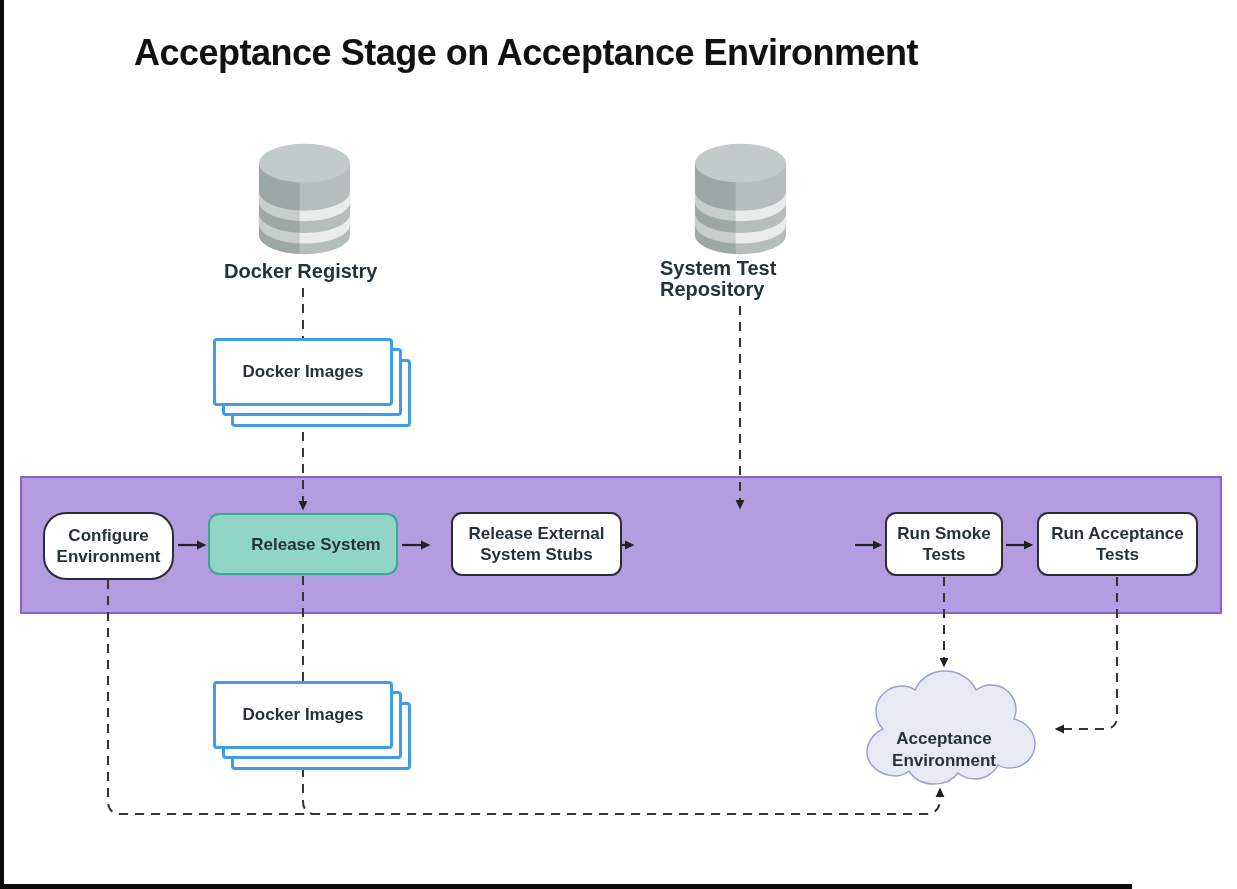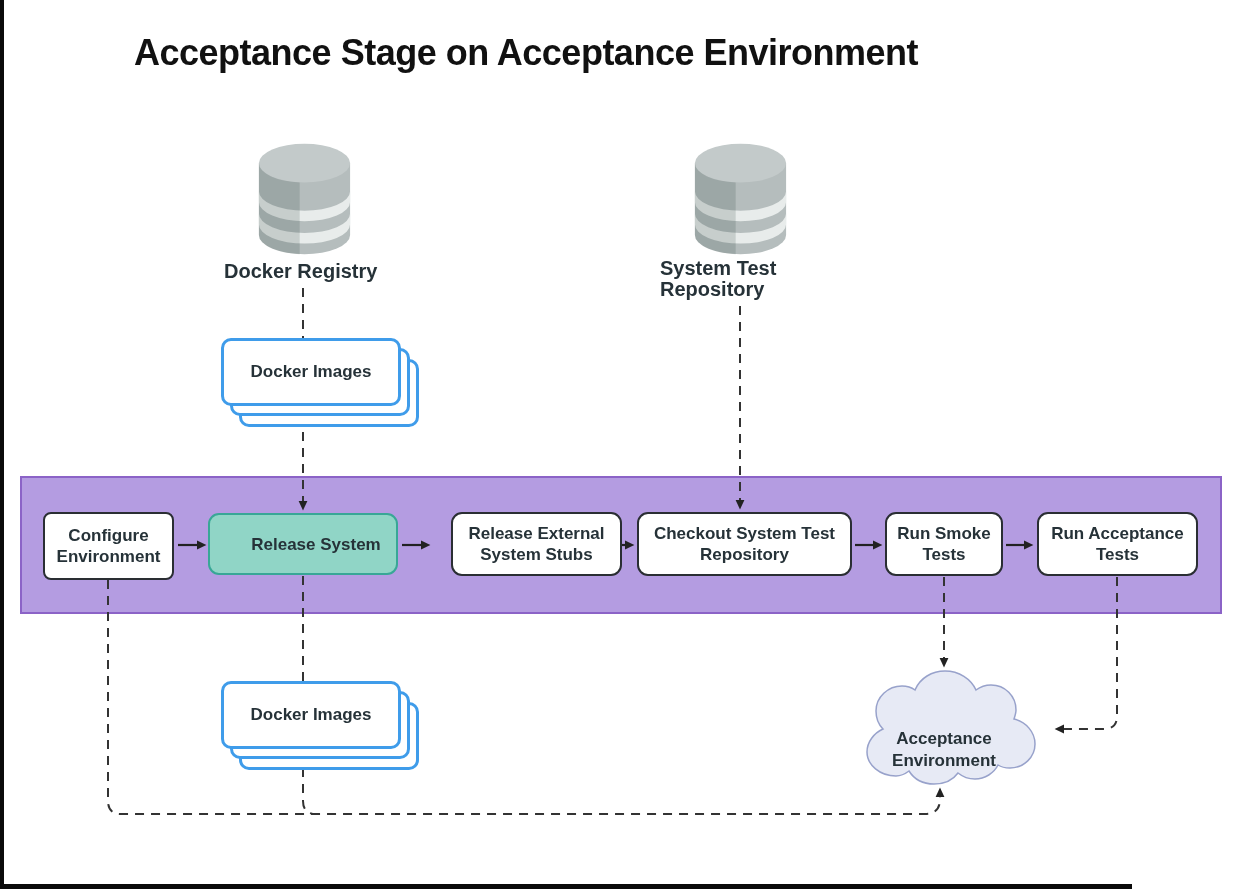--- a/index.html
+++ b/index.html
@@ -18,21 +18,21 @@
   .band{position:absolute;left:20px;top:476px;width:1202px;height:138px;
         background:var(--stage-band);border:2px solid var(--stage-band-border);box-sizing:border-box;z-index:1;}
   svg.connectors{position:absolute;left:0;top:0;width:1237px;height:889px;z-index:2;}
   .dashed{fill:none;stroke:var(--line);stroke-width:2;stroke-dasharray:9 7;}
   .solid-arrow{fill:none;stroke:#222;stroke-width:2.2;}
   .node{position:absolute;box-sizing:border-box;background:#fff;border:2.5px solid #2a2e33;
         border-radius:11px;display:flex;align-items:center;justify-content:center;text-align:center;
         font-size:17px;font-weight:600;line-height:21px;z-index:3;padding:4px 6px;}
   .node.teal{background:var(--highlight-fill);border-color:var(--highlight-border);padding-left:32px;}
   .stack-sheet{position:absolute;box-sizing:border-box;background:#fff;border:3px solid var(--artifact-border);
-        border-radius:10px;z-index:3;margin-left:8px;}
+        border-radius:4px;z-index:3;}
   .stack-front{display:flex;align-items:center;justify-content:center;text-align:center;
         font-size:17px;font-weight:600;}
   .cyl{position:absolute;z-index:3;}
   .cyl-label{position:absolute;font-size:20px;font-weight:600;line-height:21px;
         white-space:pre-line;z-index:3;}
   .cloud-svg{position:absolute;left:840px;top:670px;width:208px;height:118px;z-index:2;}
   .cloud-path{fill:var(--cloud-fill);stroke:var(--cloud-border);stroke-width:1.5;}
   .cloud-label{position:absolute;left:854px;top:728px;width:180px;text-align:center;
         font-size:17px;font-weight:600;line-height:22px;white-space:pre-line;z-index:3;}
   .cyl-body{fill:#b5bdbd;} .cyl-stripe{fill:#e8eceb;} .cyl-top{fill:#c3caca;} .cyl-shade{fill:rgba(35,58,52,0.17);}
@@ -92,31 +92,28 @@
   <div class="stack-sheet stack-front" style="left:213px;top:338px;width:180px;height:68px">
     <span>Docker Images</span>
   </div>
 
   <div class="stack-sheet" style="left:231px;top:702px;width:180px;height:68px"></div>
   <div class="stack-sheet" style="left:222px;top:691px;width:180px;height:68px"></div>
   <div class="stack-sheet stack-front" style="left:213px;top:681px;width:180px;height:68px">
     <span>Docker Images</span>
   </div>
 
-  <div class="node" style="left:43px;top:512px;width:131px;height:68px;border-radius:8px">
+  <div class="node" style="left:43px;top:512px;width:131px;height:68px;border-radius:23px">
     <span>Configure Environment</span>
   </div>
   <div class="node teal" style="left:208px;top:513px;width:190px;height:62px">
     <span>Release System</span>
   </div>
   <div class="node" style="left:451px;top:512px;width:171px;height:64px">
     <span>Release External System Stubs</span>
-  </div>
-  <div class="node" style="left:637px;top:512px;width:215px;height:64px">
-    <span>Checkout System Test Repository</span>
   </div>
   <div class="node" style="left:885px;top:512px;width:118px;height:64px">
     <span>Run Smoke Tests</span>
   </div>
   <div class="node" style="left:1037px;top:512px;width:161px;height:64px">
     <span>Run Acceptance Tests</span>
   </div>
 
   <svg class="cloud-svg" viewBox="0 0 208 118">
     <path class="cloud-path" d="M56,106 C40,106 27,95 27,82 C27,72 34,63 43,59 C38,54 36,47 36,41

